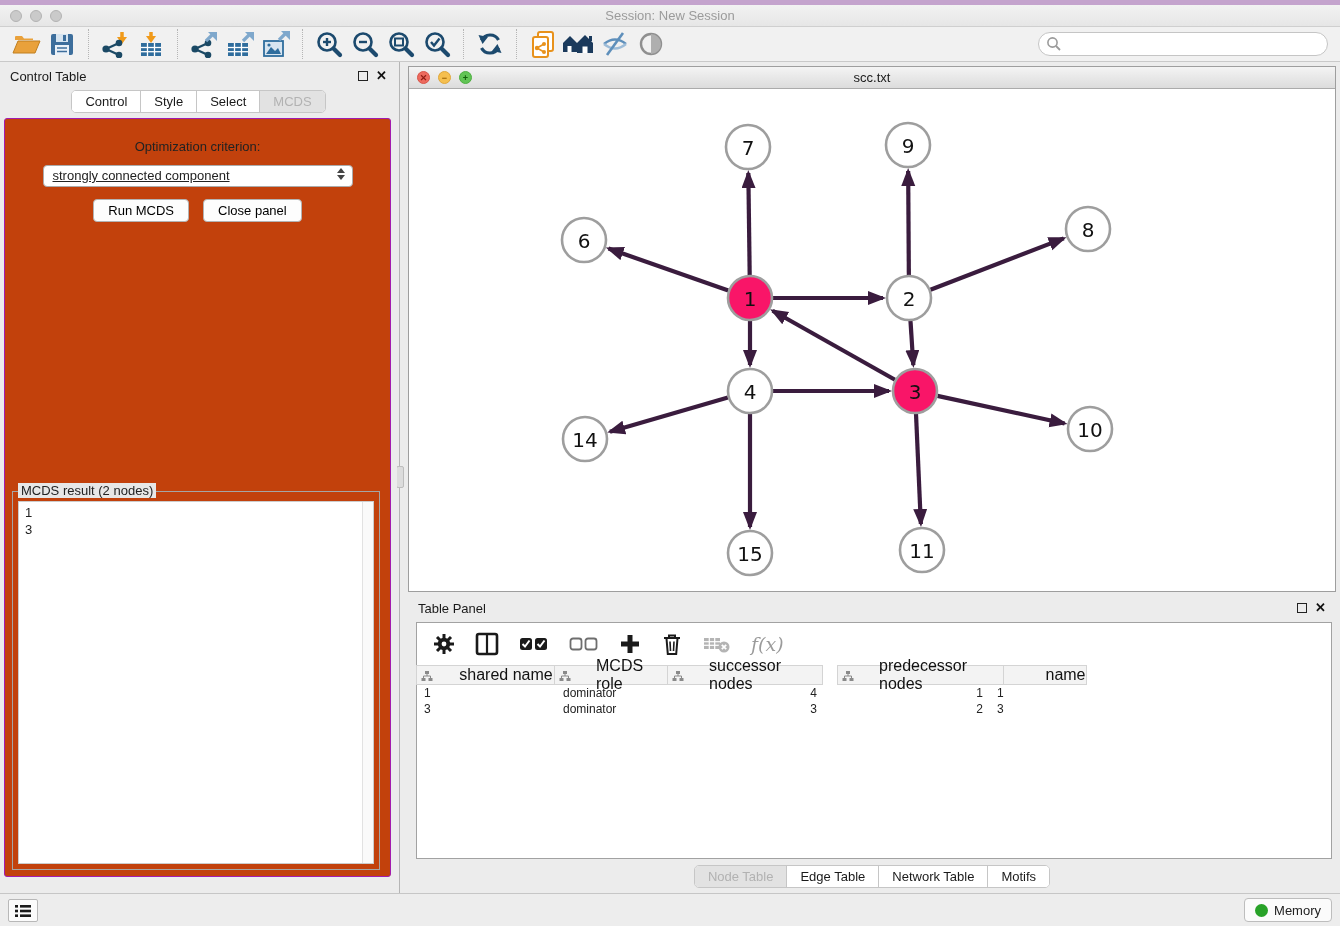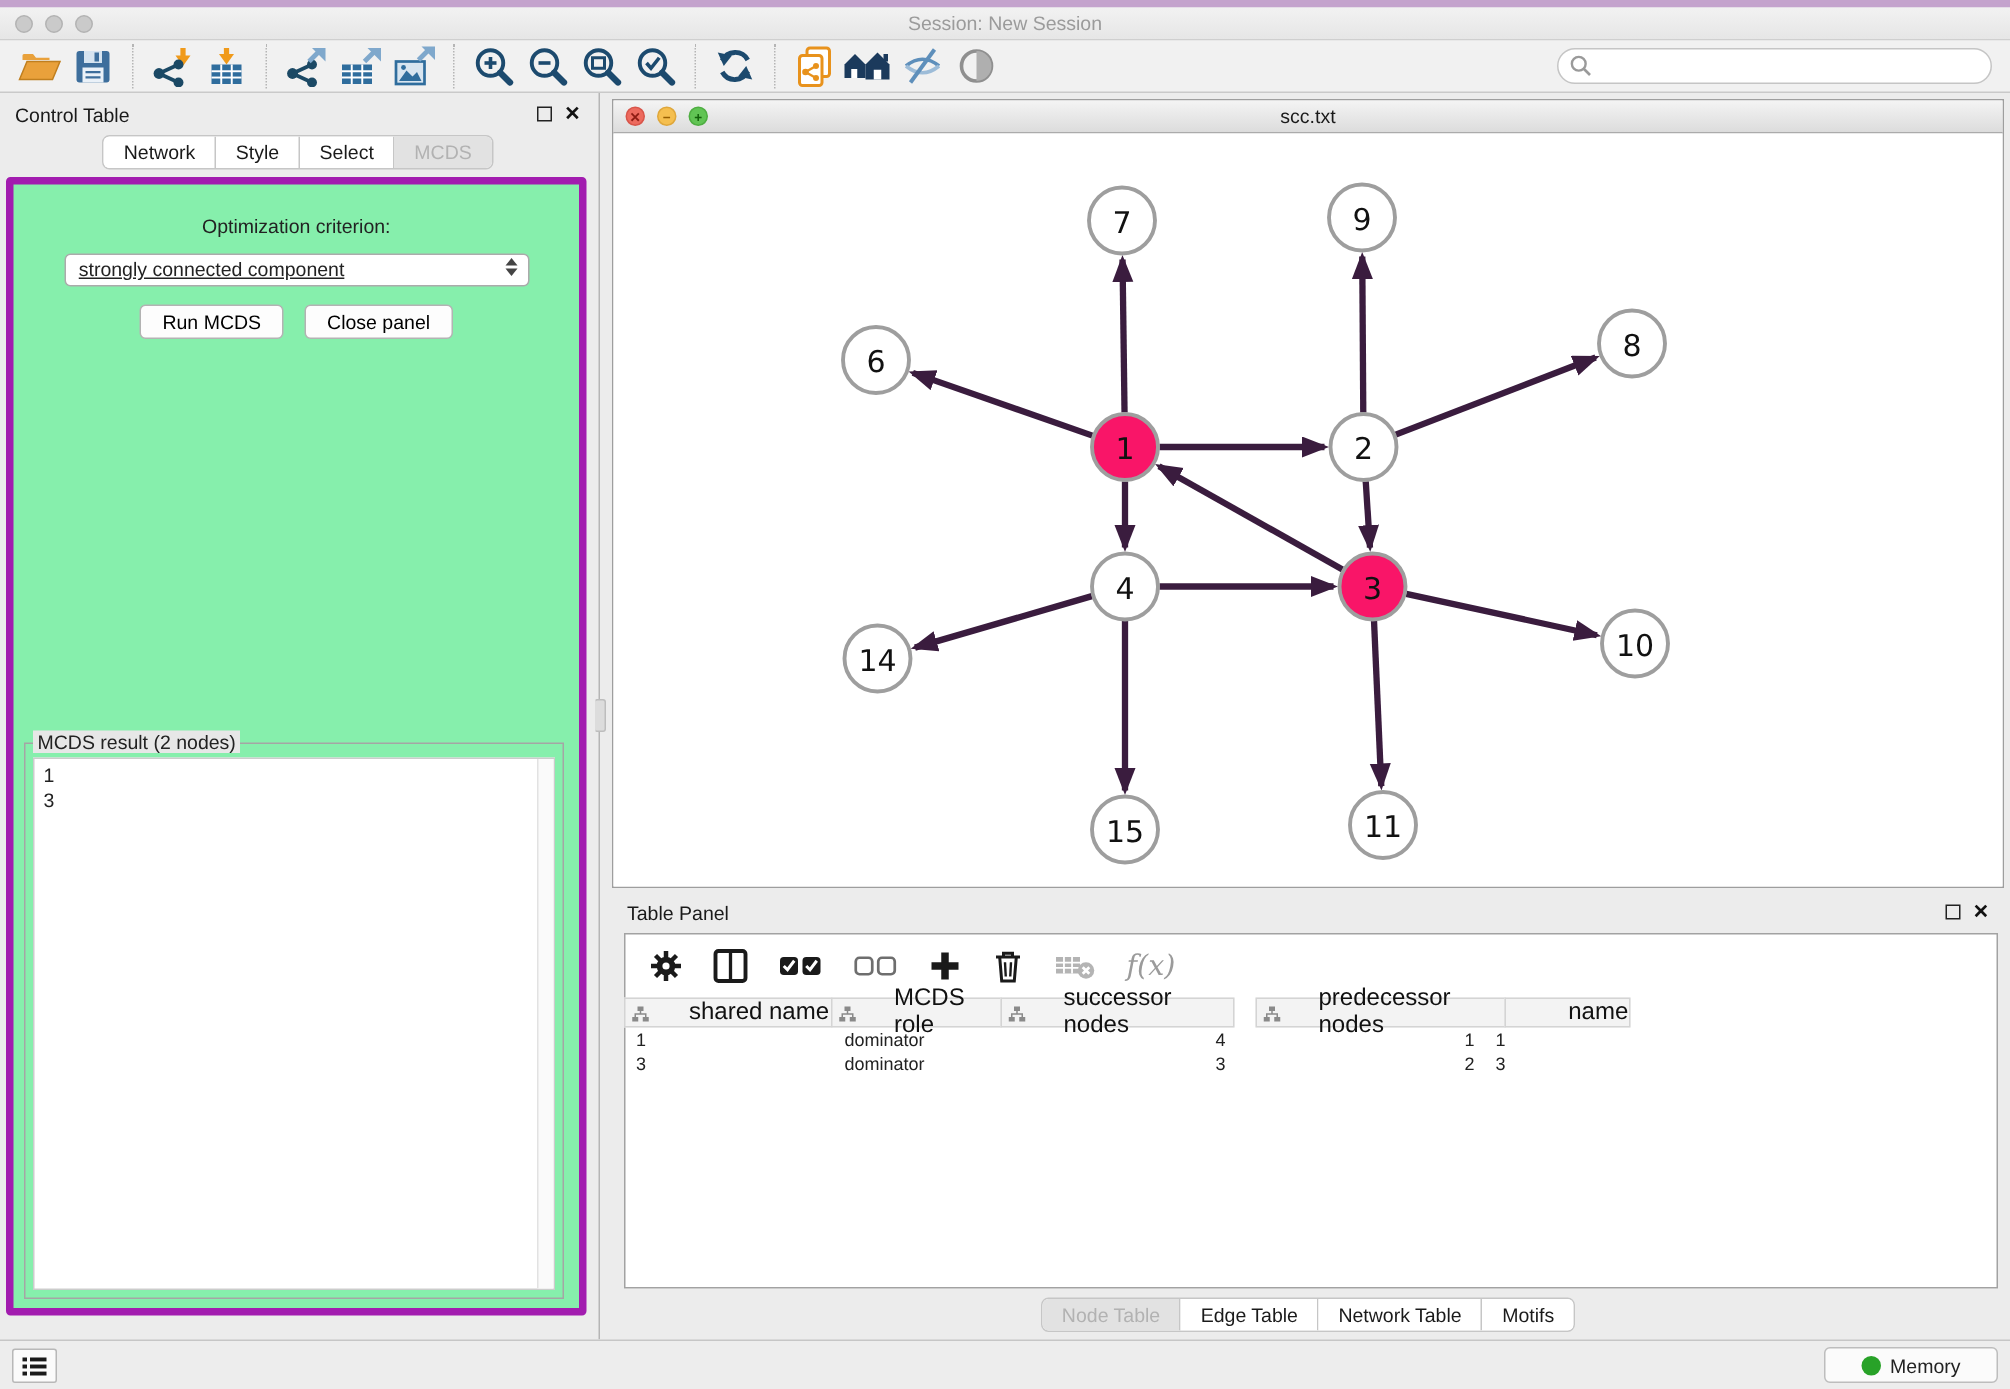--- a/index.html
+++ b/index.html
@@ -30,21 +30,21 @@
   .cp-header { height:28px; display:flex; align-items:center; padding:0 10px; }
   .panel-title { font-size:13px; color:#1A1A1A; }
   .panel-icons { margin-left:auto; display:flex; gap:8px; align-items:center; }
   .icon-float { width:10px; height:10px; border:1.5px solid #222; display:inline-block; }
   .icon-close { font-weight:bold; font-size:13px; color:#111; line-height:10px; }
   .seg-tabs { display:flex; justify-content:center; }
   .seg { display:flex; border:1px solid #C6C6C6; border-radius:5px; overflow:hidden; background:#fff; }
   .seg-tab { padding:3px 13px; font-size:13px; background:#fff; color:#1A1A1A; border-right:1px solid #C6C6C6; cursor:default; }
   .seg-tab:last-child { border-right:none; }
   .seg-tab.sel { background:#E2E2E2; color:#B2B2B2; }
-  .cp-content { position:absolute; left:4px; right:6px; top:56px; bottom:16px; background:#86efac; border:5px solid #a21caf; border-radius:3px; }
+  .cp-content { position:absolute; left:4px; right:6px; top:56px; bottom:16px; background:#c2410c; border:1px solid #a21caf; border-radius:3px; }
   .crit-label { text-align:center; margin-top:20px; font-size:13px; }
   .combo { position:relative; width:310px; height:22px; margin:11px auto 0; background:#fff; border:1px solid #ABABAB; border-radius:4px; padding:2px 22px 0 9px; font-size:13px; white-space:nowrap;text-decoration:underline; }
   .combo-arrows { position:absolute; right:7px; top:2px; display:flex; flex-direction:column; gap:2px; }
   .combo-arrows i { width:0; height:0; border-left:4px solid transparent; border-right:4px solid transparent; }
   .arr-up { border-bottom:5px solid #444; }
   .arr-dn { border-top:5px solid #444; }
   .btn-row { display:flex; justify-content:center; gap:14px; margin-top:12px; }
   .btn { background:#FDFDFD; border:1px solid #B3B3B3; border-radius:4px; padding:3px 14px; font-size:13px; }
   .result-group { position:absolute; left:7px; right:10px; top:372px; bottom:6px; border:1px solid #A5A5A5; }
   .result-legend { position:absolute; top:-9px; left:5px; background:#E7E7E7; padding:0 3px; font-size:13px; }
@@ -74,21 +74,21 @@
   .th { position:relative; background:#F3F3F3; border:1px solid #D4D4D4; margin-left:-1px; font-size:16px; display:flex; align-items:center; justify-content:center; color:#111;padding-left:41px; }
   .th .tree-ic { position:absolute; left:4px; top:4px; }
   .tbody .trow { display:flex; height:16px; }
   .tcell { font-size:12px; line-height:16px; padding:0 7px; white-space:nowrap; overflow:hidden; }
   .tcell.right { text-align:right; }
   .tp-tabs { position:absolute; left:0; right:0; bottom:2px; display:flex; justify-content:center; }
 
   
   .status-bar { position:absolute; left:0; top:893px; width:1340px; height:33px; background:#EDEDED; border-top:1px solid #C6C6C6; }
   .status-left-btn { position:absolute; left:8px; top:5px; width:30px; height:23px; background:#FBFBFB; border:1px solid #B8B8B8; border-radius:2px; display:flex; align-items:center; justify-content:center; }
-  .memory-btn { position:absolute; right:8px; top:4px; height:24px; background:#FBFBFB; border:1px solid #BDBDBD; border-radius:4px; display:flex; align-items:center; gap:6px; padding:0 24px; font-size:13px; }
+  .memory-btn { position:absolute; right:8px; top:4px; height:24px; background:#FBFBFB; border:1px solid #BDBDBD; border-radius:4px; display:flex; align-items:center; gap:6px; padding:0 10px; font-size:13px; }
   .mem-dot { width:13px; height:13px; border-radius:50%; background:#28A228; }
 </style>
 </head>
 <body>
 
 <div class="desktop-strip"></div>
 <div class="titlebar">
   <div class="tl-group">
     <span class="tl"></span>
     <span class="tl"></span>
@@ -259,21 +259,21 @@
 <div class="control-panel">
   <div class="cp-header">
     <span class="panel-title">Control Table</span>
     <span class="panel-icons">
       <span class="icon-float"></span>
       <span class="icon-close">✕</span>
     </span>
   </div>
   <div class="seg-tabs">
     <div class="seg">
-      <span class="seg-tab">Network</span>
+      <span class="seg-tab">Control</span>
       <span class="seg-tab">Style</span>
       <span class="seg-tab">Select</span>
       <span class="seg-tab sel">MCDS</span>
     </div>
   </div>
   <div class="cp-content">
     <div class="crit-label">Optimization criterion:</div>
     <div class="combo">
       <span>strongly connected component</span>
       <span class="combo-arrows">

